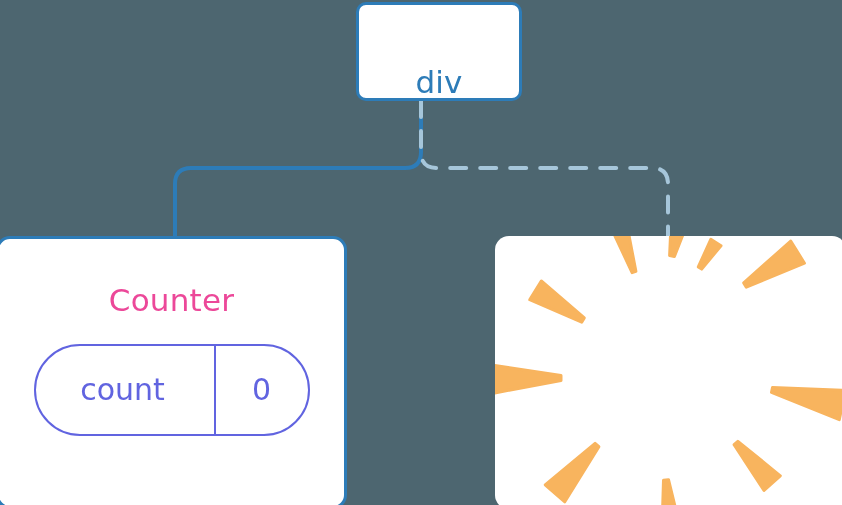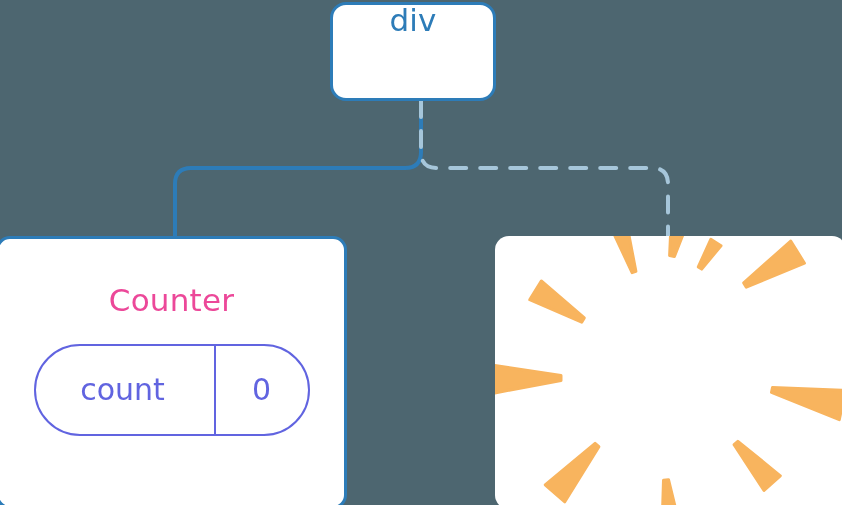--- a/index.html
+++ b/index.html
@@ -40,26 +40,26 @@
     flex-direction: column;
     align-items: center;
   }
 
   .node--bordered {
     border: 3px solid #2d7cb8;
   }
 
   
   #node-div {
-    left: 330px;
+    left: 356px;
     top: 2px;
     width: 166px;
     height: 99px;
-    border-radius: 16px;
-    justify-content: flex-start;
+    border-radius: 10px;
+    justify-content: flex-end;
   }
   #node-div .node-title {
     font-size: 31px;
     color: #2d7cb8;
     letter-spacing: .2px;
     line-height: 1;
   }
 
   
   #node-counter {

